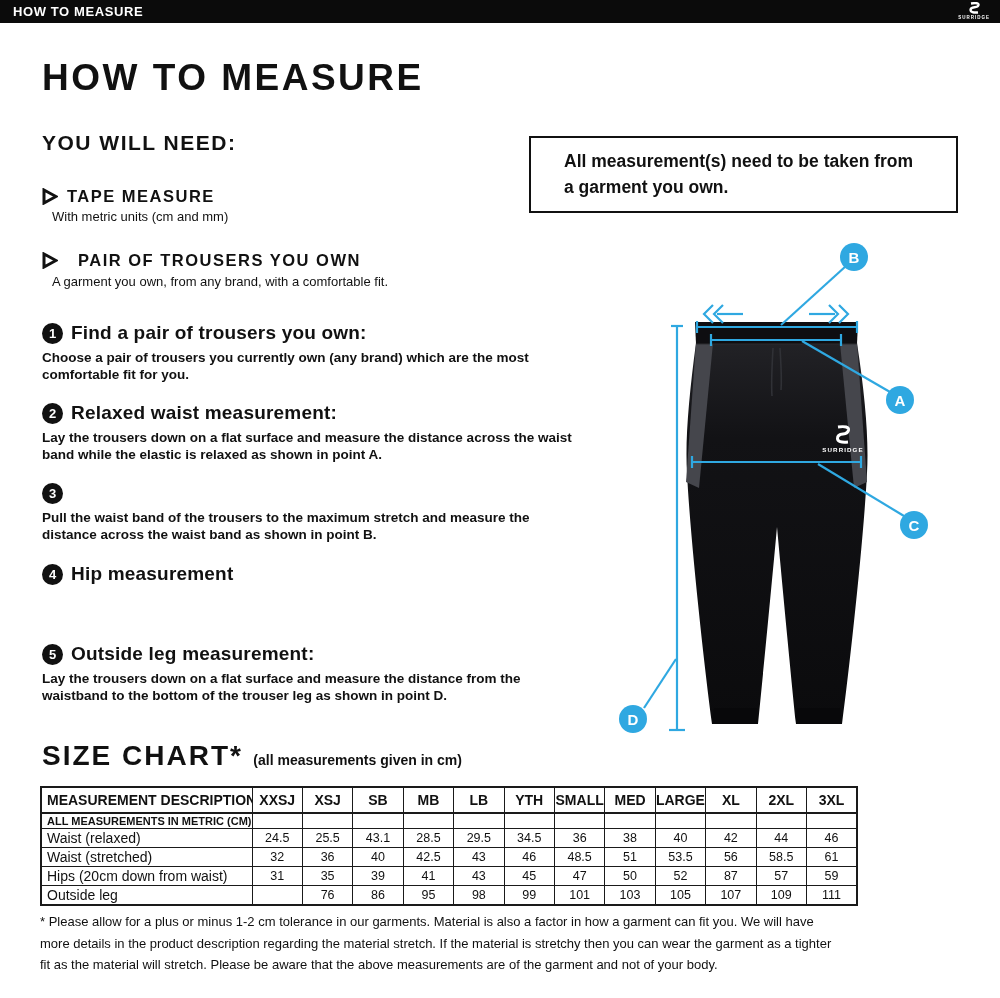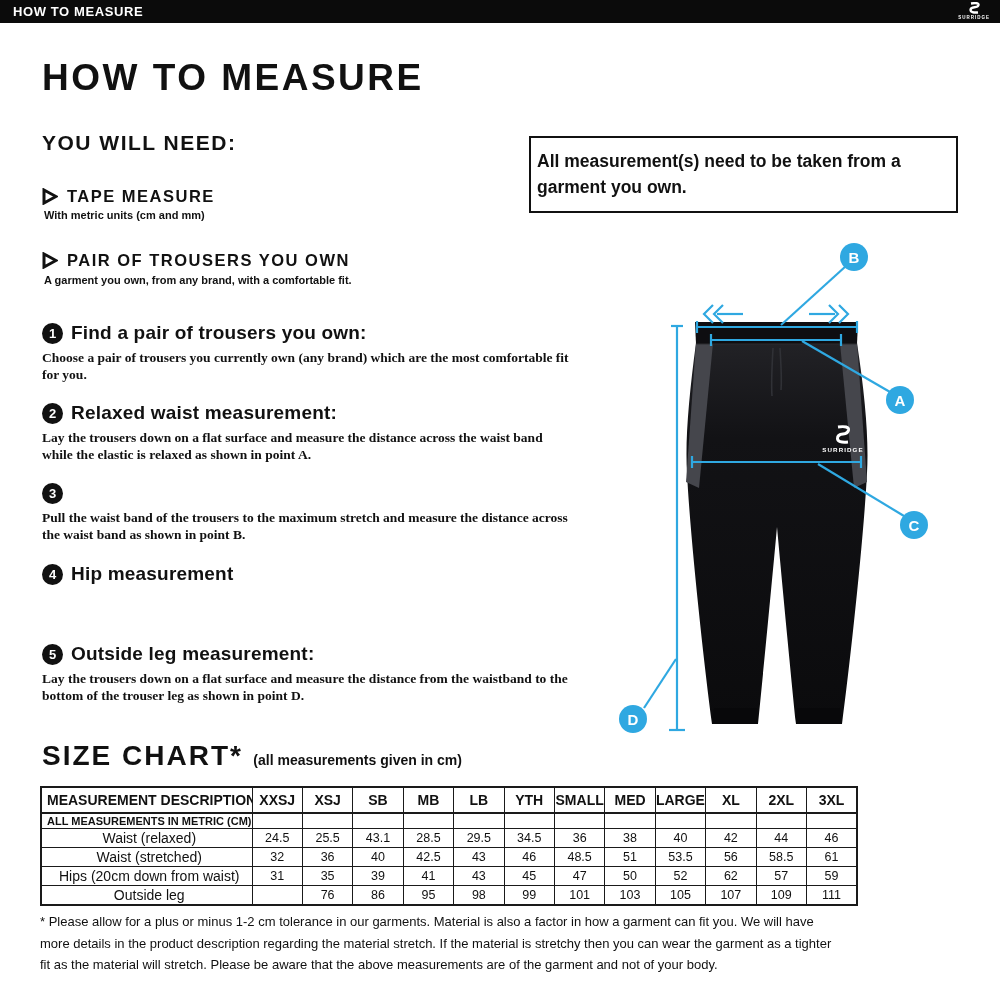--- a/index.html
+++ b/index.html
@@ -18,49 +18,49 @@
   .brand-name{color:#fff;font-size:4.5px;font-weight:700;letter-spacing:1px;margin-top:1px;}
   
   .h1{
     position:absolute;left:42px;top:57px;font-size:37px;font-weight:800;letter-spacing:2.5px;
   }
   .ywn-heading{position:absolute;left:42px;top:131px;font-size:21px;font-weight:800;letter-spacing:1.5px;}
   
   .need-item{position:absolute;left:42px;display:flex;align-items:center;}
   .need-item .tri{margin-right:9px;display:block;}
   .need-title{font-size:16.5px;font-weight:800;letter-spacing:1.5px;}
-  .need-desc{position:absolute;left:44px;font-size:11px;font-weight:700;}
+  .need-desc{position:absolute;left:52px;font-size:13px;font-weight:400;}
   
   .notice-box{
     position:absolute;left:529px;top:136px;width:429px;height:77px;box-sizing:border-box;
-    border:2.5px solid #111;padding:10px 6px;
+    border:2.5px solid #111;padding:10px 33px;
   }
   .notice-box .txt{font-size:17.5px;font-weight:700;line-height:26px;}
   
   .step{position:absolute;left:42px;width:545px;}
   .step-head{display:flex;align-items:center;}
   .step-num{
     width:21px;height:21px;border-radius:50%;background:#111;color:#fff;flex:0 0 21px;
     font-size:13px;font-weight:700;display:flex;align-items:center;justify-content:center;
   }
   .step-title{font-size:19px;font-weight:700;margin-left:8px;letter-spacing:.2px;}
-  .step-desc{font-size:13.5px;font-weight:700;line-height:16.5px;margin-top:6px;width:530px;font-family:Liberation Serif, serif;}
+  .step-desc{font-size:13.5px;font-weight:700;line-height:16.5px;margin-top:6px;width:530px;}
   
   .sc-heading{position:absolute;left:42px;top:740px;}
   .sc-heading .big{font-size:28px;font-weight:800;letter-spacing:2px;}
   .sc-heading .small{font-size:14px;font-weight:700;margin-left:6px;}
   table.size-chart{
     position:absolute;left:40px;top:786px;width:818px;border-collapse:collapse;table-layout:fixed;
     border:2px solid #1a1a1a;
   }
   table.size-chart th,table.size-chart td{
     border:1px solid #1a1a1a;text-align:center;padding:0;white-space:nowrap;overflow:hidden;
   }
   table.size-chart th{font-size:14px;height:24px;border-bottom:2px solid #1a1a1a;}
-  table.size-chart .label-col{text-align:center;padding-left:5px;font-weight:700;}
+  table.size-chart .label-col{text-align:left;padding-left:5px;font-weight:700;}
   table.size-chart tr.note-row td{height:14px;font-size:11px;font-weight:700;margin-top:9px;}
   table.size-chart tr.data-row td{height:18px;font-size:12.5px;font-weight:400;}
   table.size-chart tr.data-row td.label-col{font-weight:400;font-size:14px;margin-left:16px;}
   
   .footnote{position:absolute;left:40px;top:911px;width:795px;font-size:13px;line-height:21.5px;font-weight:400;}
   
   .diagram{position:absolute;left:590px;top:230px;}
   .circle-label{font-size:15px;font-weight:700;fill:#ffffff;}
 </style>
 </head>
@@ -80,21 +80,21 @@
 <div class="ywn-heading">YOU WILL NEED:</div>
 
 <div class="need-item" style="top:187px;">
   <svg class="tri" width="16" height="17" viewBox="0 0 16 17">
     <polygon points="2,2 14,8.5 2,15" fill="none" stroke="#111" stroke-width="3" stroke-linejoin="miter"></polygon>
   </svg>
   <span class="need-title">TAPE MEASURE</span>
 </div>
 <div class="need-desc" style="top:209px;">With metric units (cm and mm)</div>
 
-<div class="need-item" style="top:251px;">
+<div class="need-item" style="top:251px;gap:11px;">
   <svg class="tri" width="16" height="17" viewBox="0 0 16 17">
     <polygon points="2,2 14,8.5 2,15" fill="none" stroke="#111" stroke-width="3" stroke-linejoin="miter"></polygon>
   </svg>
   <span class="need-title">PAIR OF TROUSERS YOU OWN</span>
 </div>
 <div class="need-desc" style="top:274px;">A garment you own, from any brand, with a comfortable fit.</div>
 
 <div class="notice-box">
   <div class="txt">All measurement(s) need to be taken from a garment you own.</div>
 </div>
@@ -297,21 +297,21 @@
         <td class="label-col">Hips (20cm down from waist)</td>
         <td>31</td>
         <td>35</td>
         <td>39</td>
         <td>41</td>
         <td>43</td>
         <td>45</td>
         <td>47</td>
         <td>50</td>
         <td>52</td>
-        <td>62</td>
+        <td>87</td>
         <td>57</td>
         <td>59</td>
       </tr>
       <tr class="data-row">
         <td class="label-col">Outside leg</td>
         <td></td>
         <td>76</td>
         <td>86</td>
         <td>95</td>
         <td>98</td>

